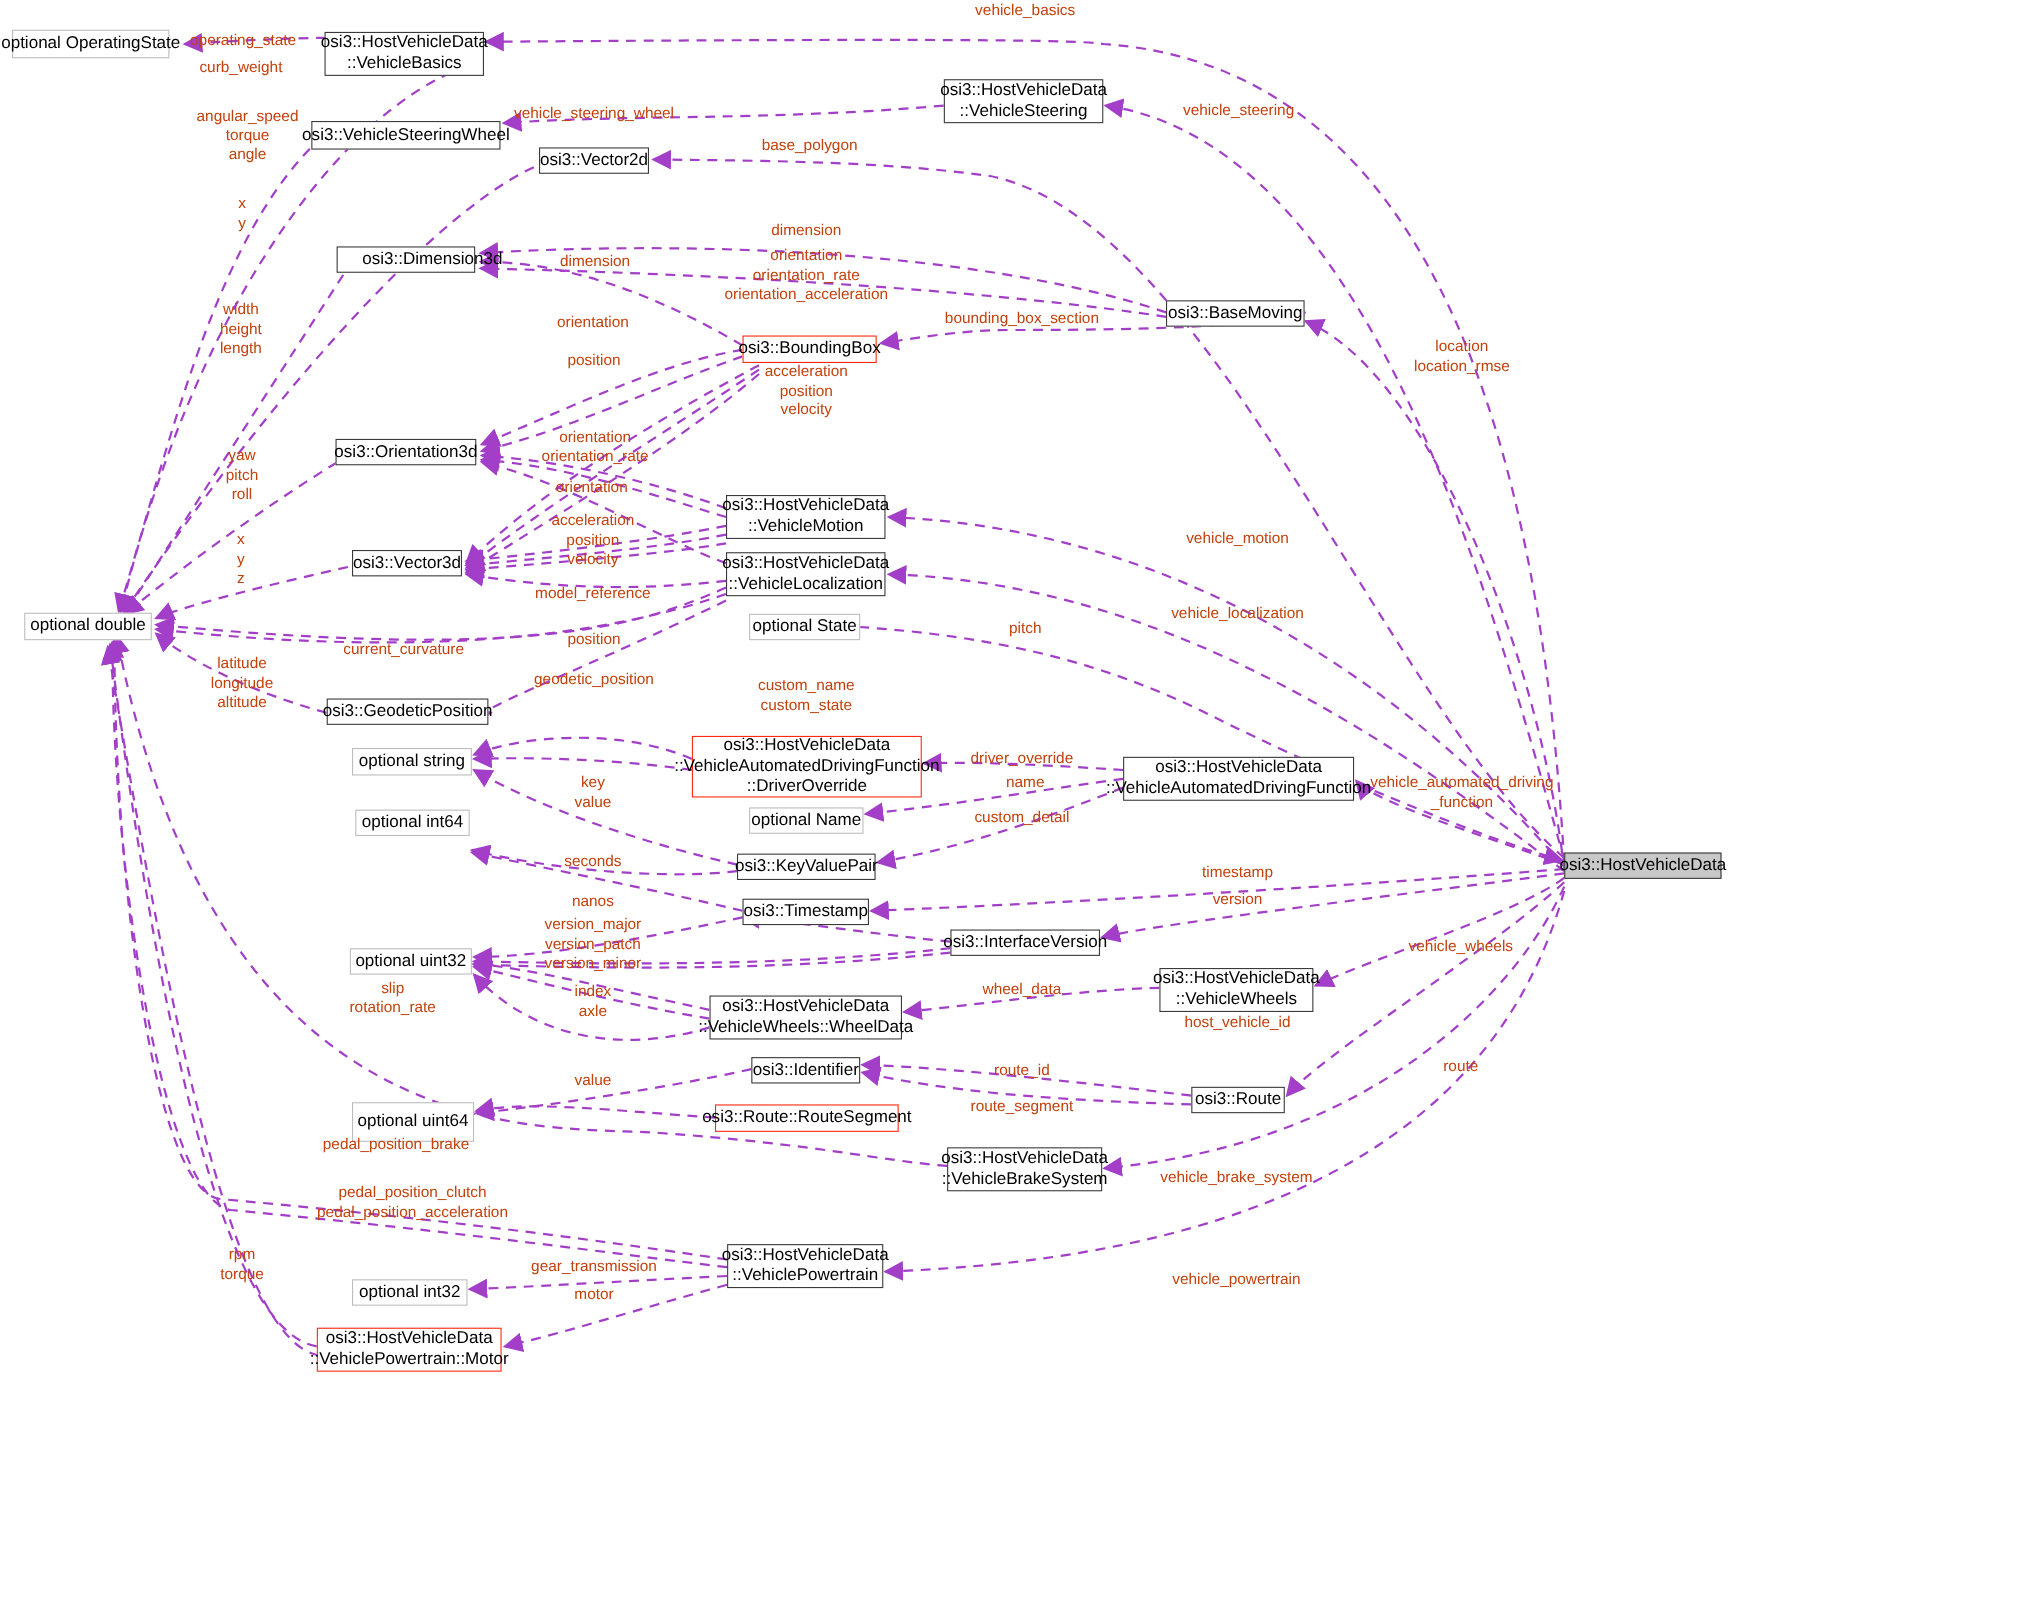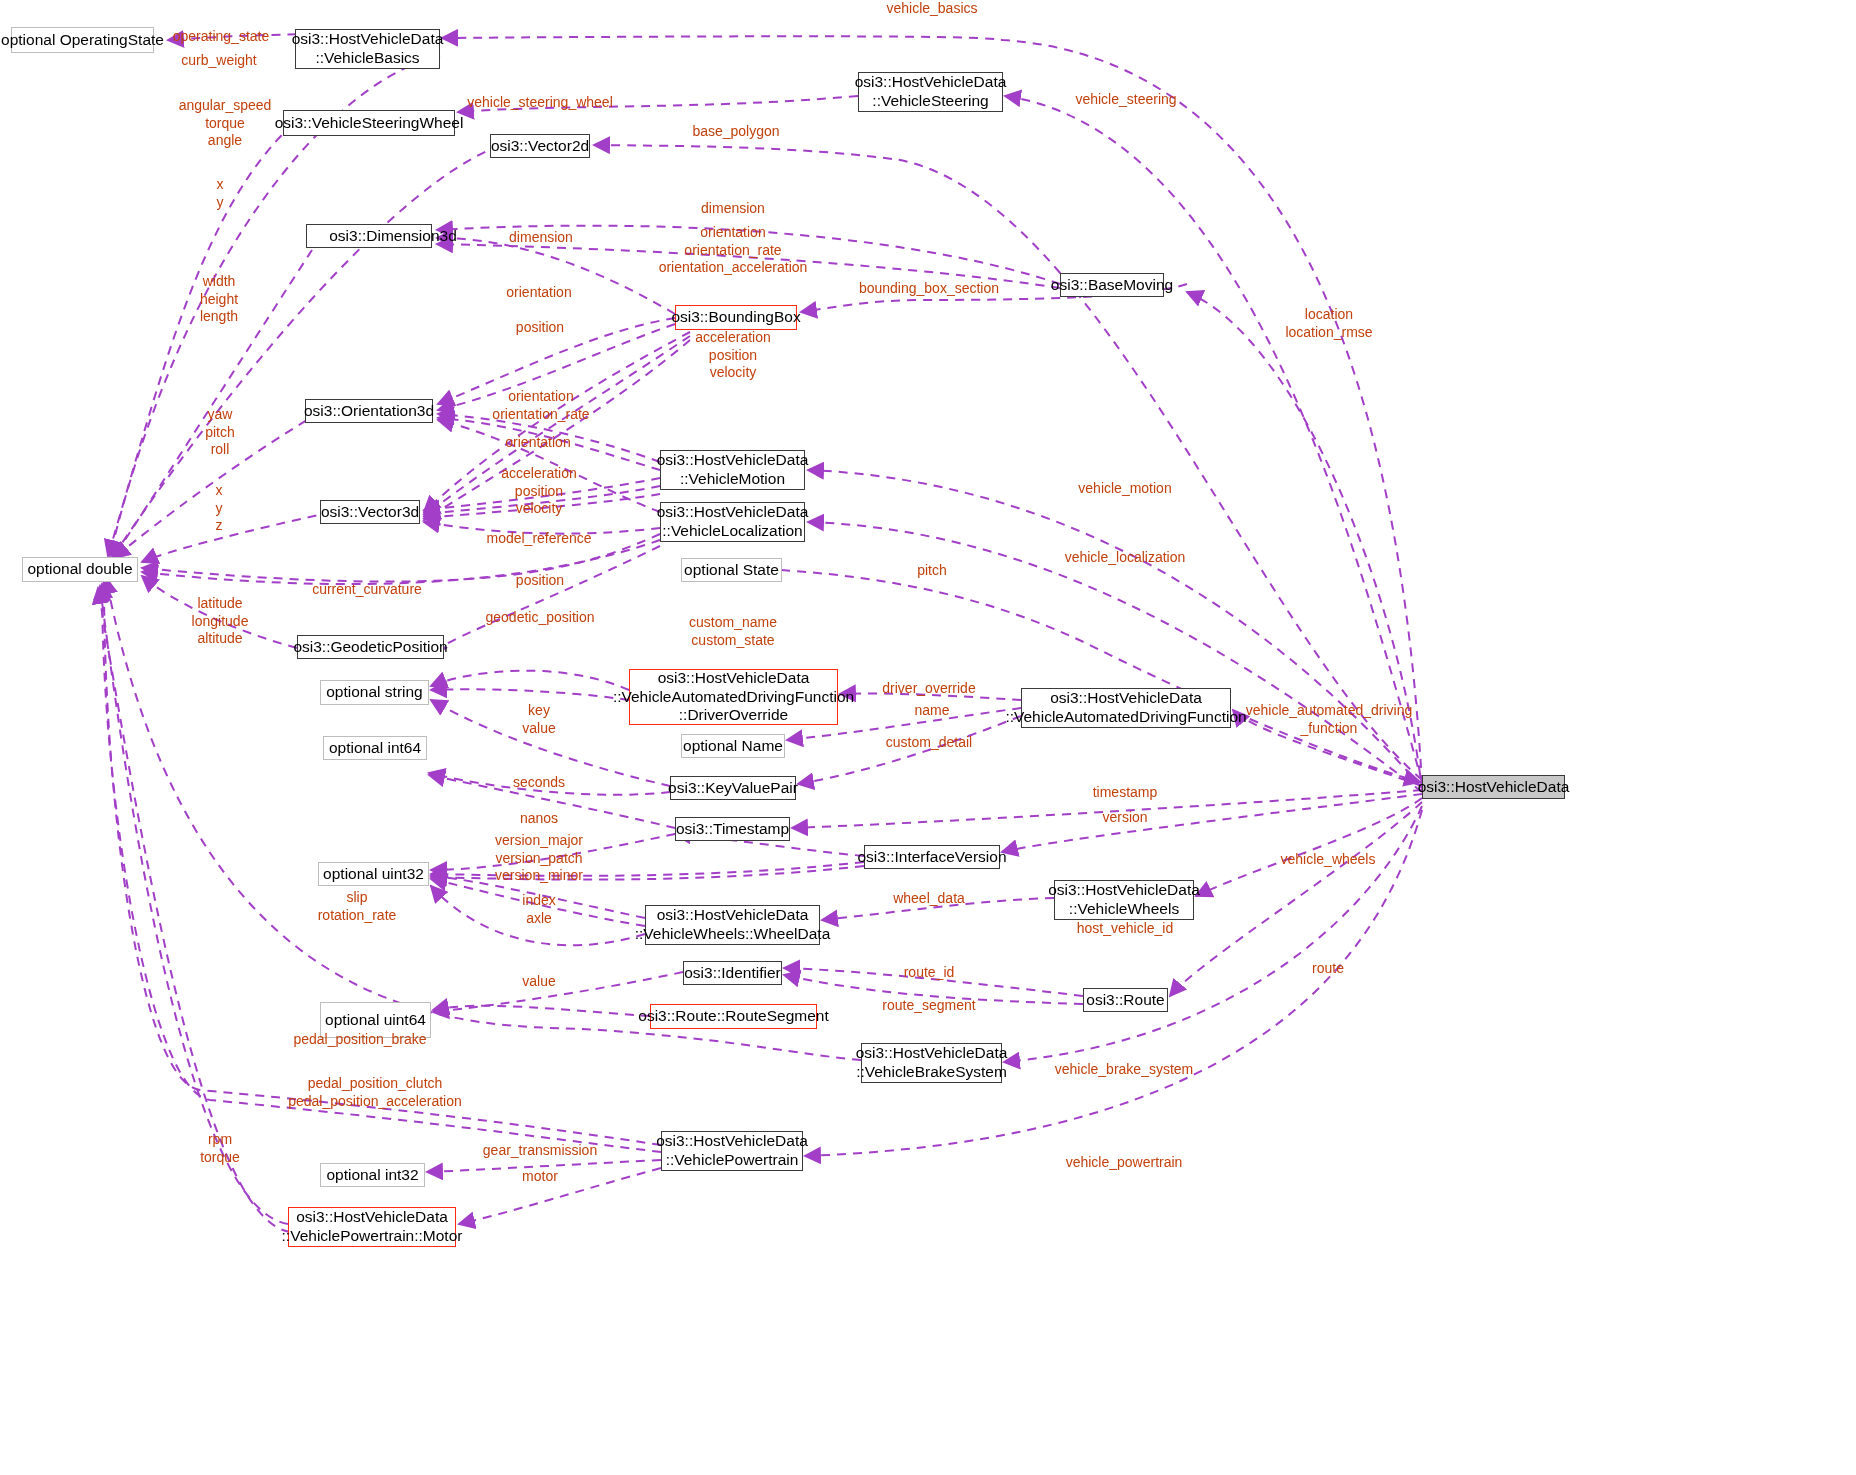--- a/index.html
+++ b/index.html
@@ -102,21 +102,21 @@
   </svg>
 
   <div class="node light" style="left:11px;top:27px;width:143px;height:26px;"><span>optional OperatingState</span></div>
   <div class="node solid" style="left:295px;top:29px;width:145px;height:40px;"><span>osi3::HostVehicleData
 ::VehicleBasics</span></div>
   <div class="node solid" style="left:858px;top:72px;width:145px;height:40px;"><span>osi3::HostVehicleData
 ::VehicleSteering</span></div>
   <div class="node solid" style="left:283px;top:110px;width:172px;height:26px;"><span>osi3::VehicleSteeringWheel</span></div>
   <div class="node solid" style="left:490px;top:134px;width:100px;height:24px;"><span>osi3::Vector2d</span></div>
   <div class="node solid" style="left:306px;top:224px;width:126px;height:24px;padding-left:48px;"><span>osi3::Dimension3d</span></div>
-  <div class="node solid" style="left:1060px;top:273px;width:104px;height:24px;"><span>osi3::BaseMoving</span></div>
+  <div class="node solid" style="left:1060px;top:273px;width:126px;height:24px;"><span>osi3::BaseMoving</span></div>
   <div class="node red" style="left:675px;top:305px;width:122px;height:25px;"><span>osi3::BoundingBox</span></div>
   <div class="node solid" style="left:305px;top:399px;width:128px;height:24px;"><span>osi3::Orientation3d</span></div>
   <div class="node solid" style="left:660px;top:450px;width:145px;height:40px;"><span>osi3::HostVehicleData
 ::VehicleMotion</span></div>
   <div class="node solid" style="left:320px;top:500px;width:100px;height:24px;"><span>osi3::Vector3d</span></div>
   <div class="node solid" style="left:660px;top:502px;width:145px;height:40px;"><span>osi3::HostVehicleData
 ::VehicleLocalization</span></div>
   <div class="node light" style="left:681px;top:558px;width:101px;height:24px;"><span>optional State</span></div>
   <div class="node light" style="left:22px;top:557px;width:116px;height:25px;"><span>optional double</span></div>
   <div class="node solid" style="left:297px;top:635px;width:147px;height:24px;"><span>osi3::GeodeticPosition</span></div>

